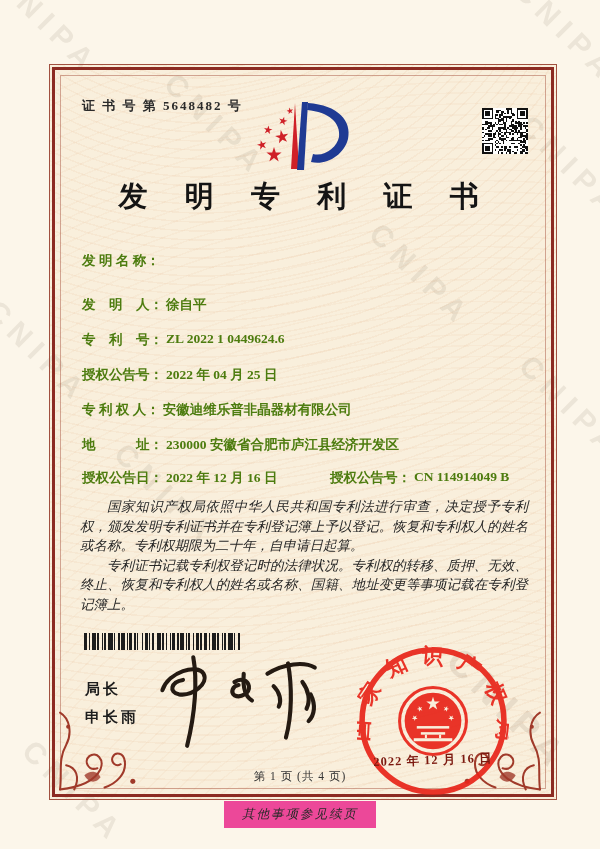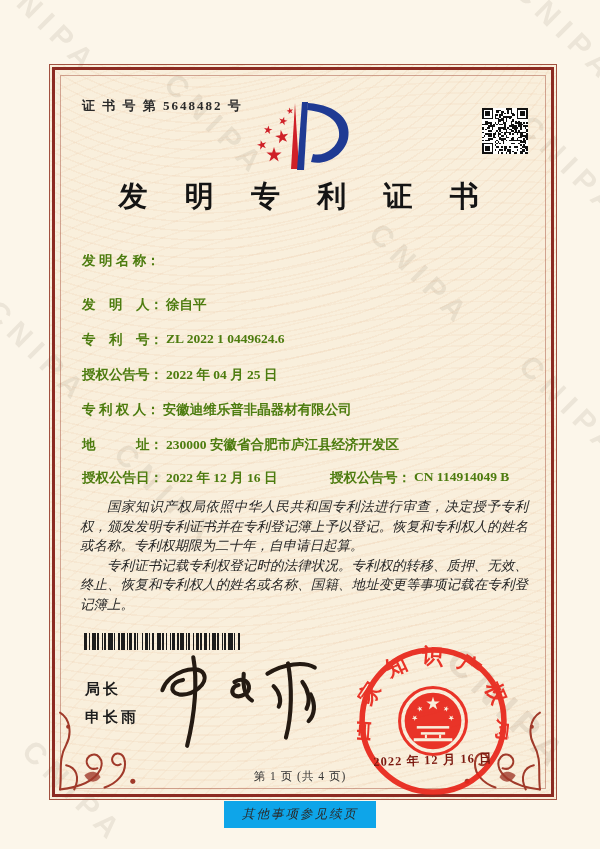--- a/index.html
+++ b/index.html
@@ -76,21 +76,21 @@
     position:absolute; left:352px; top:752px; width:162px;
     text-align:center; font-size:12.5px; font-weight:700;
     color:#7c190f; transform:rotate(-2deg); letter-spacing:1px; white-space:pre;
   }
   .page-num {
     position:absolute; left:0; right:0; top:769px;
     text-align:center; font-size:11.5px; color:#333; letter-spacing:1px;
   }
   .footer-note {
     position:absolute; left:50%; top:801px; transform:translateX(-50%);
-    background:#0ea5e9; padding:5px 18px;
+    background:#ec4899; padding:5px 18px;
     font-size:12.5px; font-style:italic; color:#2a2a2a; letter-spacing:2px;
     white-space:nowrap;
   }
 </style>
 </head>
 <body>
 
 <div class="cert-bg"></div>
 
 <div>

